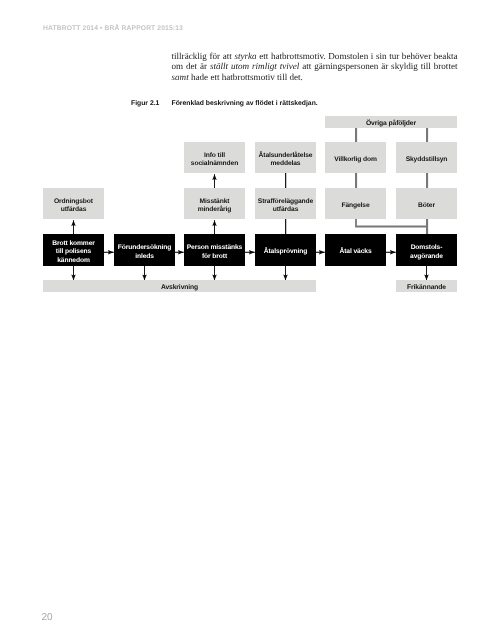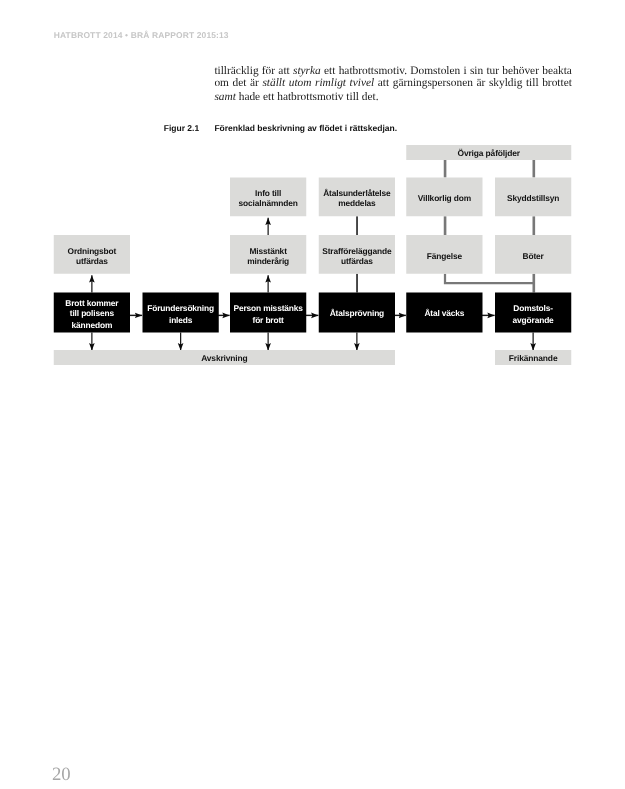--- a/index.html
+++ b/index.html
@@ -3,21 +3,21 @@
 <meta charset="utf-8">
 <style>
   html,body{margin:0;padding:0;}
   body{width:500px;height:631px;background:#ffffff;font-family:"Liberation Serif",serif;-webkit-font-smoothing:antialiased;text-rendering:geometricPrecision;}
   .page{position:relative;width:460px;height:631px;overflow:hidden;background:#fff;}
   .runhead{position:absolute;left:43px;top:25.3px;font-family:"Liberation Sans",sans-serif;font-weight:bold;font-size:6.75px;letter-spacing:0.12px;white-space:nowrap;}
   .body-text{position:absolute;left:171.5px;top:41.5px;width:286px;font-family:"Liberation Serif",serif;font-size:9.1px;line-height:10.55px;color:#1b1b1b;text-align:justify;}
   .body-text i{font-style:italic;}
   .caption{position:absolute;left:131px;top:99.7px;font-family:"Liberation Sans",sans-serif;font-weight:bold;font-size:6.8px;color:#111;white-space:nowrap;}
   .caption .fignum{display:inline-block;width:40.5px;}
-  .pagenum{position:absolute;left:41.5px;top:612px;font-family:Liberation Serif, serif;font-size:15px;}
+  .pagenum{position:absolute;left:41.5px;top:612px;font-family:Liberation Sans, sans-serif;font-size:10px;}
   .fig{position:absolute;left:0;top:0;width:500px;height:631px;}
   .node{position:absolute;box-sizing:border-box;display:flex;flex-direction:column;align-items:center;justify-content:center;text-align:center;font-family:"Liberation Sans",sans-serif;font-weight:bold;letter-spacing:-0.11px;}
   .node.gray{background:#dbdbd9;color:#131313;}
   .node.black{background:#000000;color:#ffffff;}
   .node span{display:block;}
   .node .inner{position:relative;top:2.6px;}
 </style>
 </head>
 <body>
 

